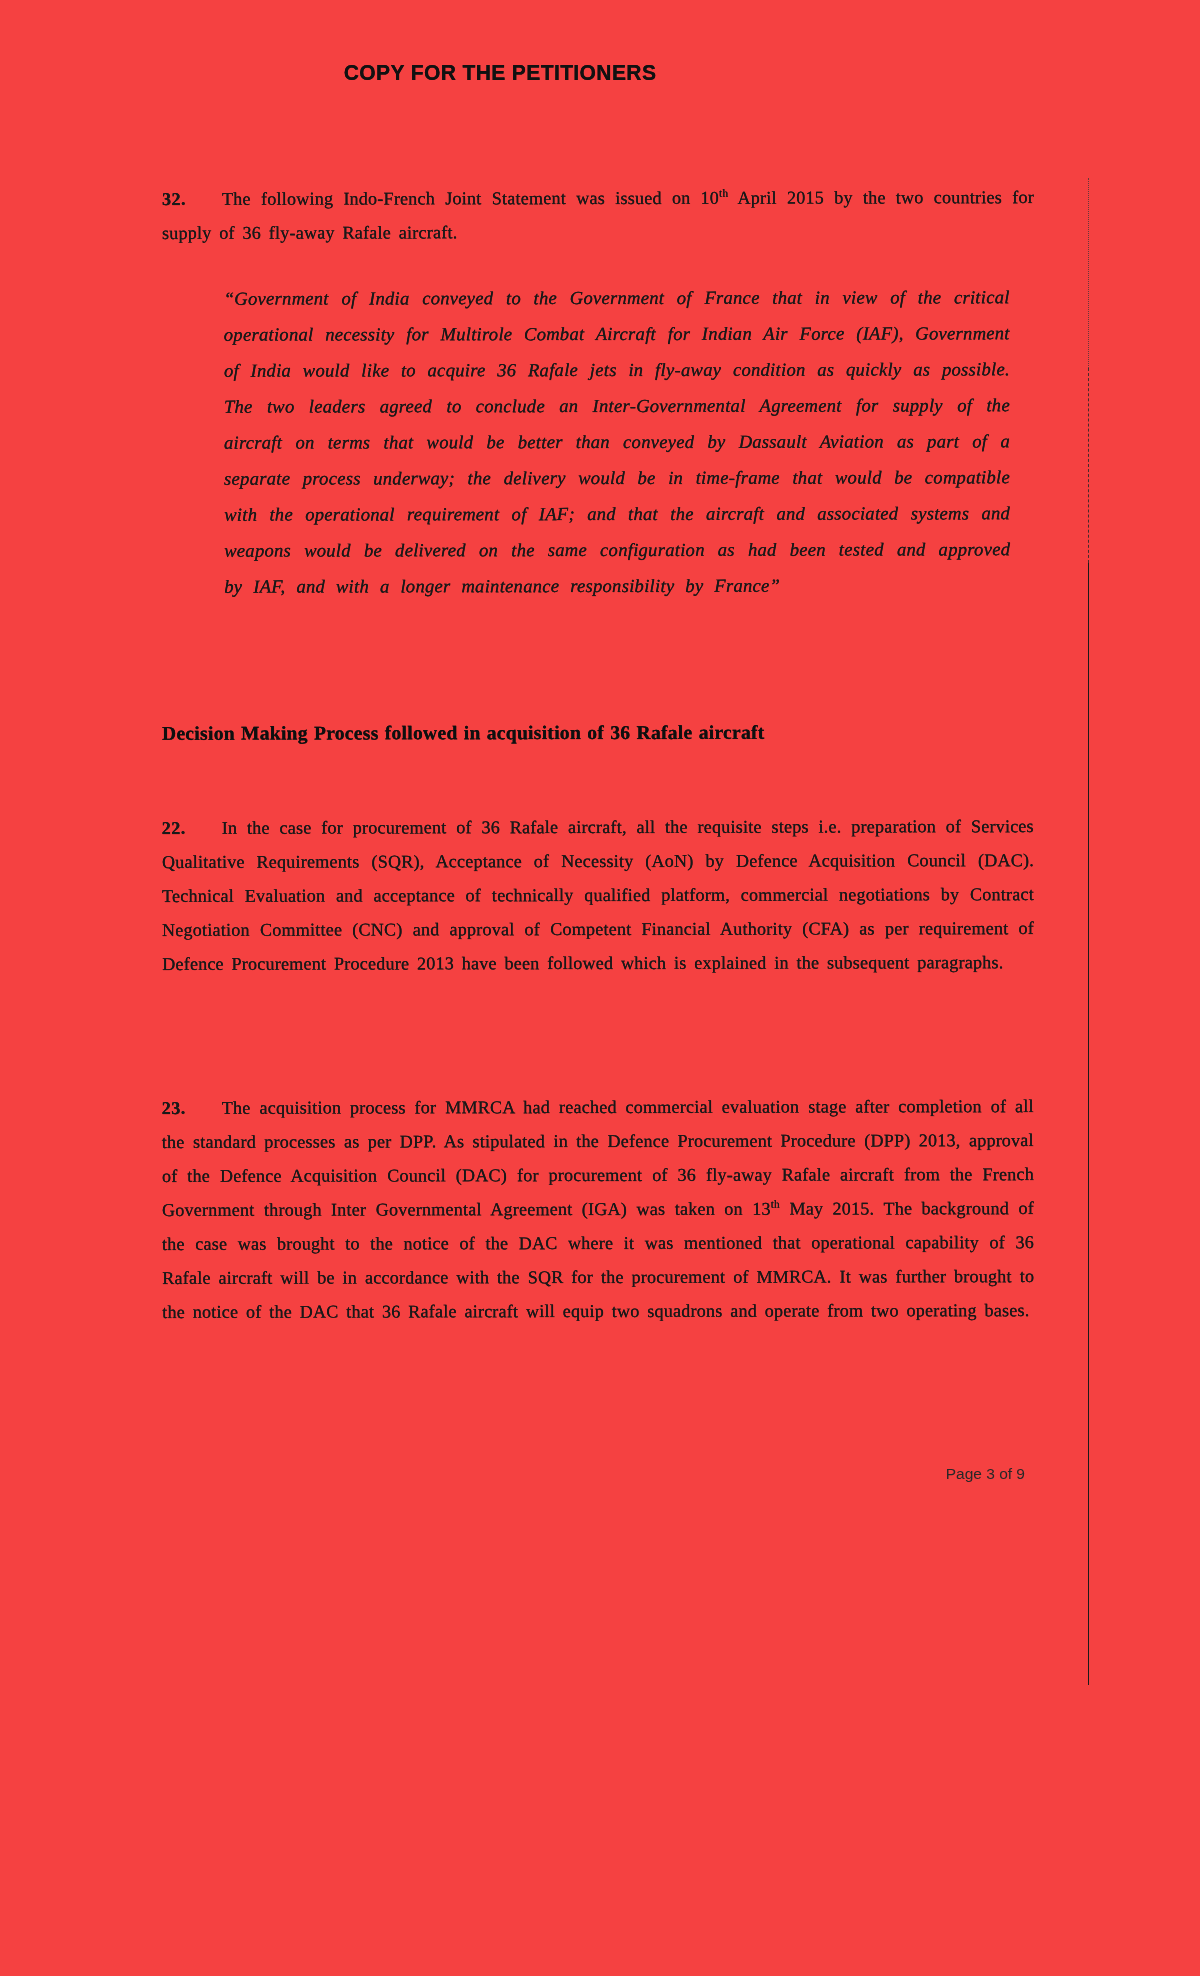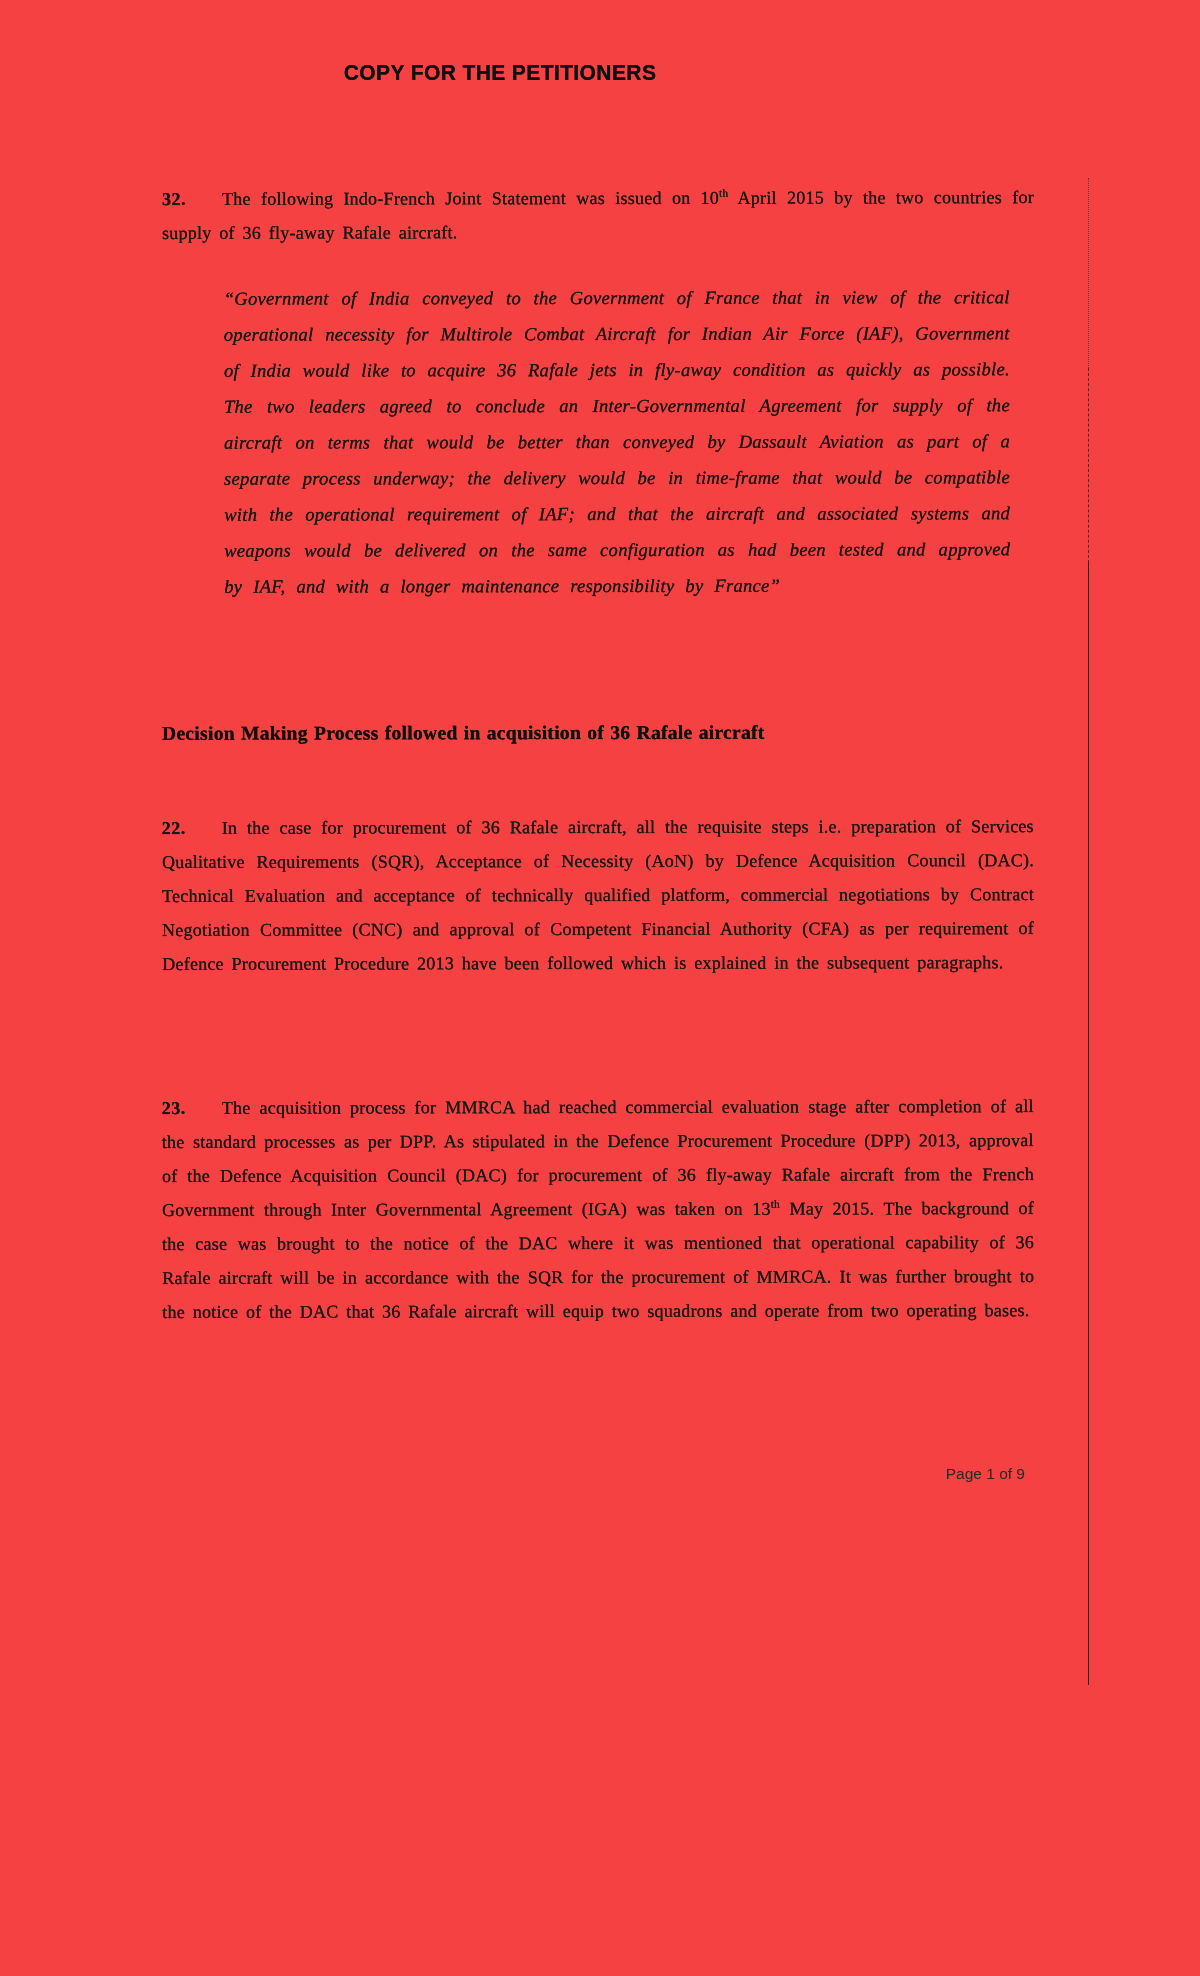--- a/index.html
+++ b/index.html
@@ -140,19 +140,19 @@
   <h2 class="section-heading scan-text">Decision Making Process followed in acquisition of 36 Rafale aircraft</h2>
 
   <p class="para para-22 scan-text">
     <span class="pnum">22.</span><span>In the case for procurement of 36 Rafale aircraft, all the requisite steps i.e. preparation of Services Qualitative Requirements (SQR), Acceptance of Necessity (AoN) by Defence Acquisition Council (DAC). Technical Evaluation and acceptance of technically qualified platform, commercial negotiations by Contract Negotiation Committee (CNC) and approval of Competent Financial Authority (CFA) as per requirement of Defence Procurement Procedure 2013 have been followed which is explained in the subsequent paragraphs.</span>
   </p>
 
   <p class="para para-23 scan-text">
     <span class="pnum">23.</span><span>The acquisition process for MMRCA had reached commercial evaluation stage after completion of all the standard processes as per DPP. As stipulated in the Defence Procurement Procedure (DPP) 2013, approval of the Defence Acquisition Council (DAC) for procurement of 36 fly-away Rafale aircraft from the French Government through Inter Governmental Agreement (IGA) was taken on 13</span><sup class="ord">th</sup><span> May 2015. The background of the case was brought to the notice of the DAC where it was mentioned that operational capability of 36 Rafale aircraft will be in accordance with the SQR for the procurement of MMRCA. It was further brought to the notice of the DAC that 36 Rafale aircraft will equip two squadrons and operate from two operating bases.</span>
   </p>
 
-  <div class="page-footer">Page 1 of 9</div>
+  <div class="page-footer">Page 3 of 9</div>
 
   <div class="vline vline-dotted"></div>
   <div class="vline vline-dashed"></div>
   <div class="vline vline-solid"></div>
 
 </div>
 
 </body></html>

